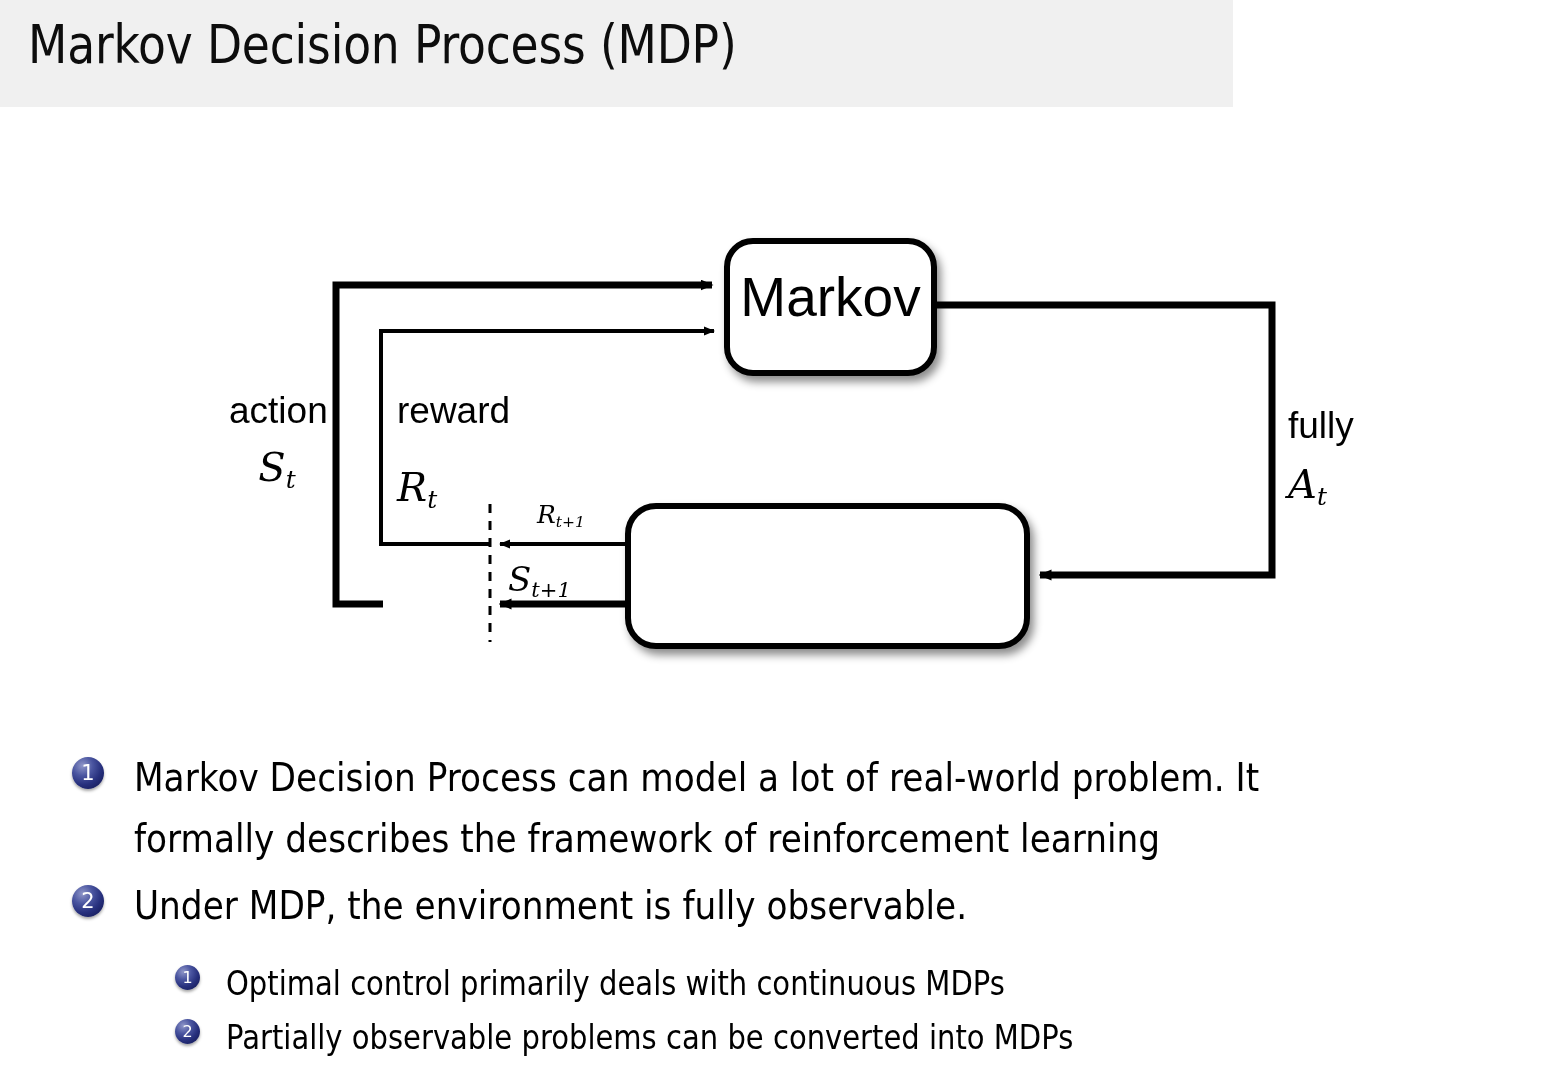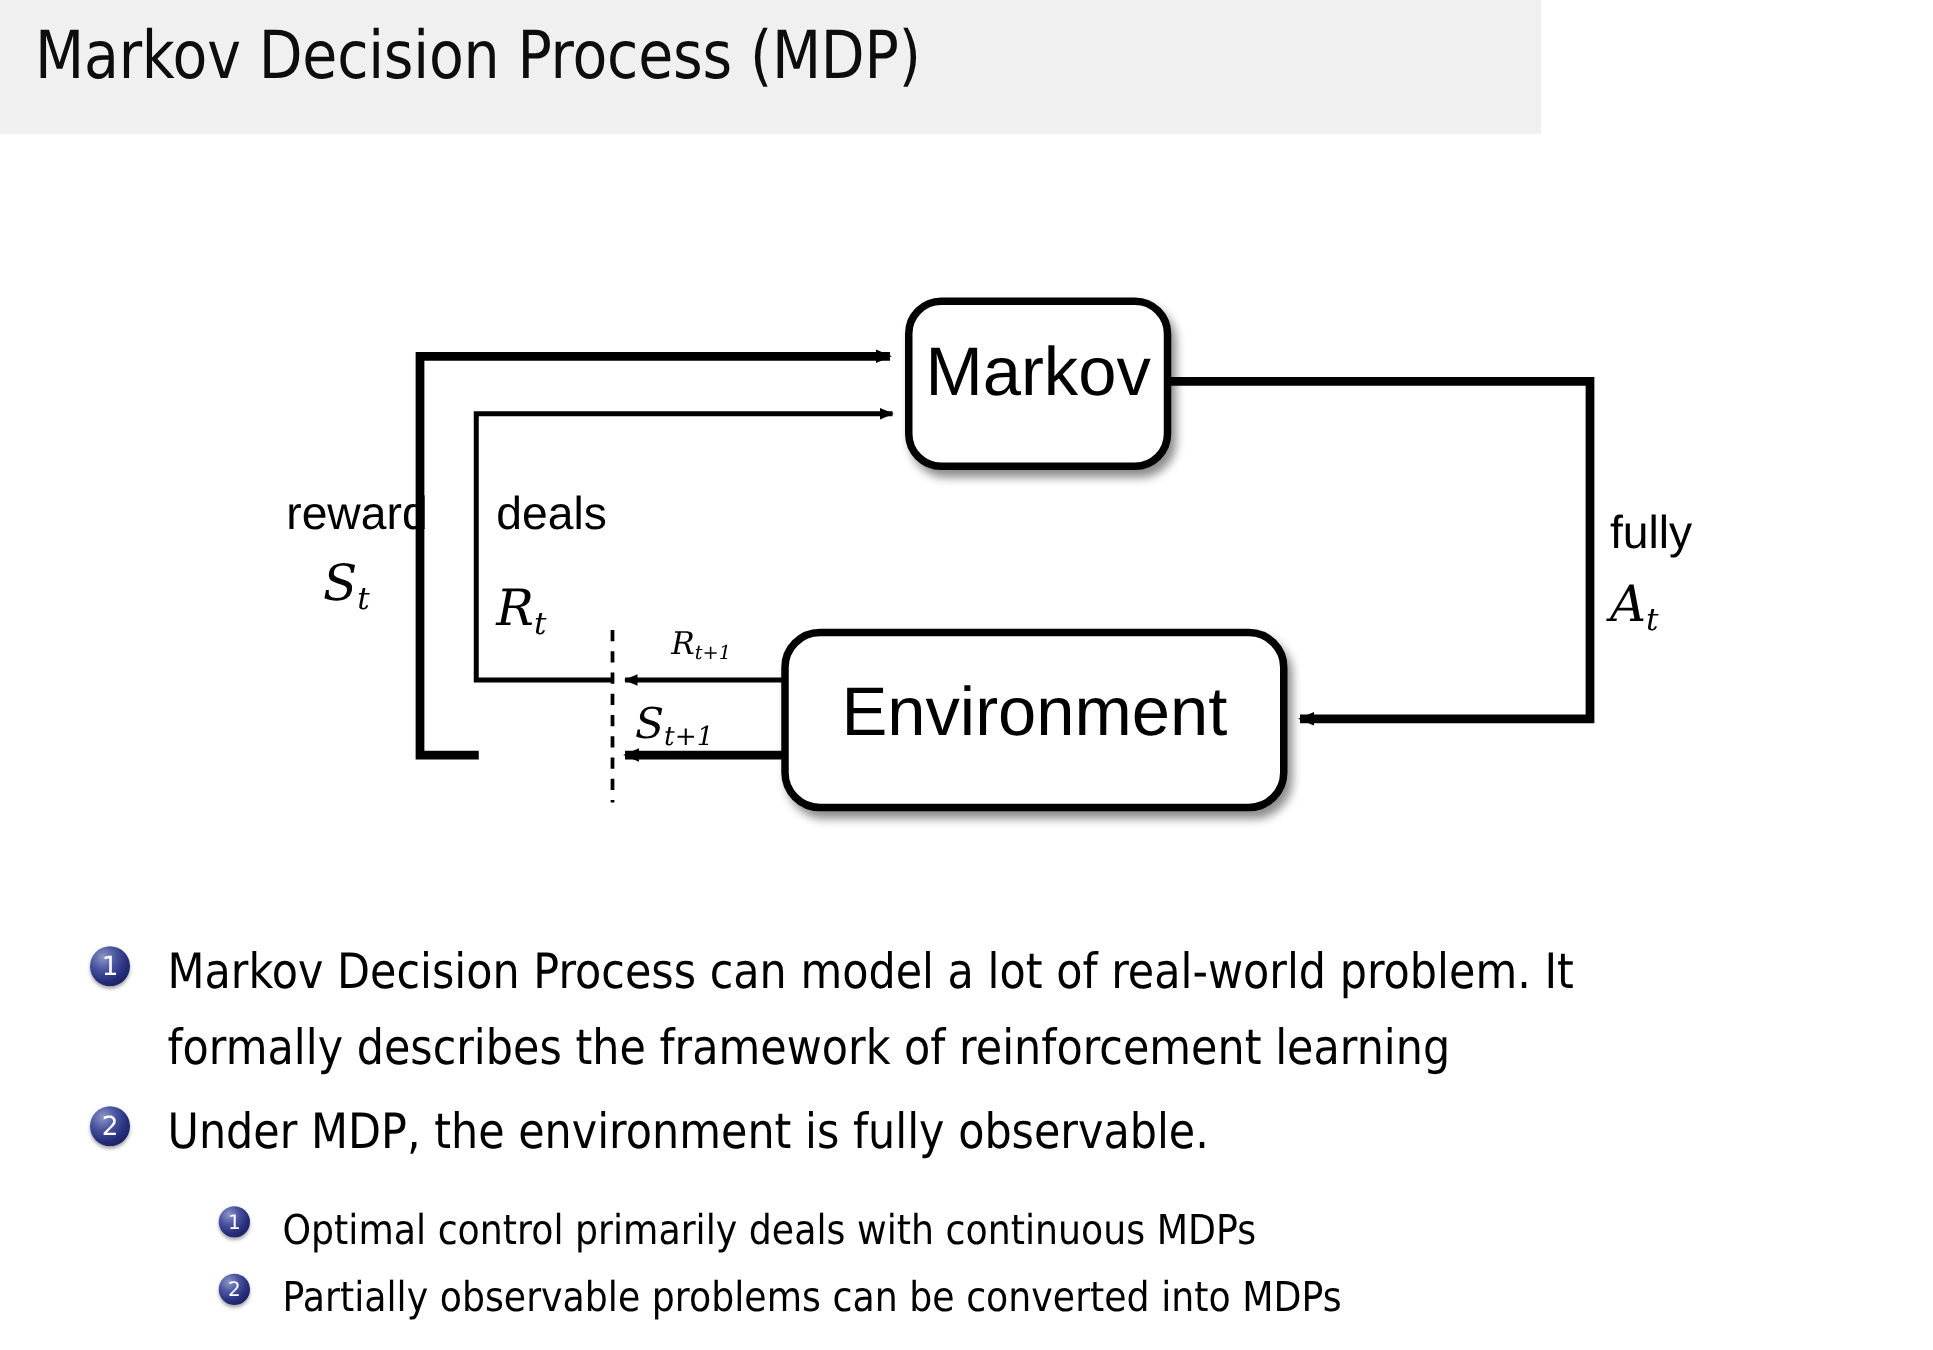--- a/index.html
+++ b/index.html
@@ -182,26 +182,25 @@
       <rect x="727" y="134" width="207" height="132" rx="26" ry="26" fill="#ffffff" stroke="#000" stroke-width="6" filter="url(#boxshadow)"></rect>
     </g>
 
     <g>
       <rect x="628" y="399" width="399" height="140" rx="28" ry="28" fill="#ffffff" stroke="#000" stroke-width="6" filter="url(#boxshadow)"></rect>
     </g>
   </svg>
 
   <div class="box-label" style="left:727px; top:163px; width:207px; font-size:55px;">Markov</div>
 
-  <div class="box-label" style="left:628px; top:435px; width:399px; font-size:55px;">Environment</div>
-
-  <div class="dg-label" style="left:229px; top:285px; font-size:37px; width:96px; text-align:center;">reward</div>
+
+  <div class="dg-label" style="left:229px; top:285px; font-size:37px; width:96px; text-align:center;">action</div>
   <div class="dg-math" style="left:229px; top:340px; font-size:40px; width:96px; text-align:center;"><span>S</span><sub>t</sub></div>
 
-  <div class="dg-label" style="left:397px; top:285px; font-size:37px;">deals</div>
+  <div class="dg-label" style="left:397px; top:285px; font-size:37px;">reward</div>
   <div class="dg-math" style="left:397px; top:340px; font-size:40px;margin-top:20px;"><span>R</span><sub>t</sub></div>
 
   <div class="dg-label" style="left:1288px; top:300px; font-size:37px;">fully</div>
   <div class="dg-math" style="left:1288px; top:357px; font-size:40px;"><span>A</span><sub>t</sub></div>
 
   <div class="dg-math" style="left:537px; top:395px; font-size:25px;"><span>R</span><sub>t+1</sub></div>
 
   <div class="dg-math" style="left:508px; top:455px; font-size:34px;"><span>S</span><sub>t+1</sub></div>
 
 </div>

